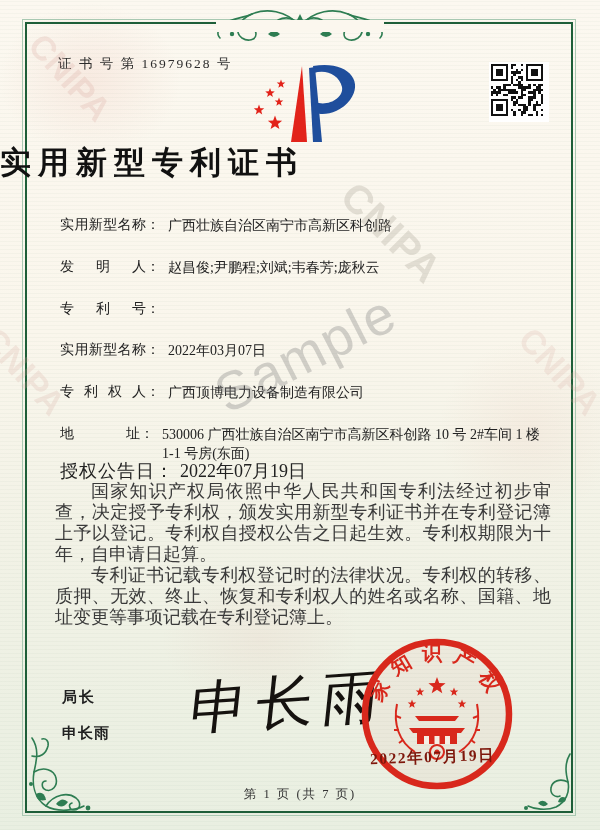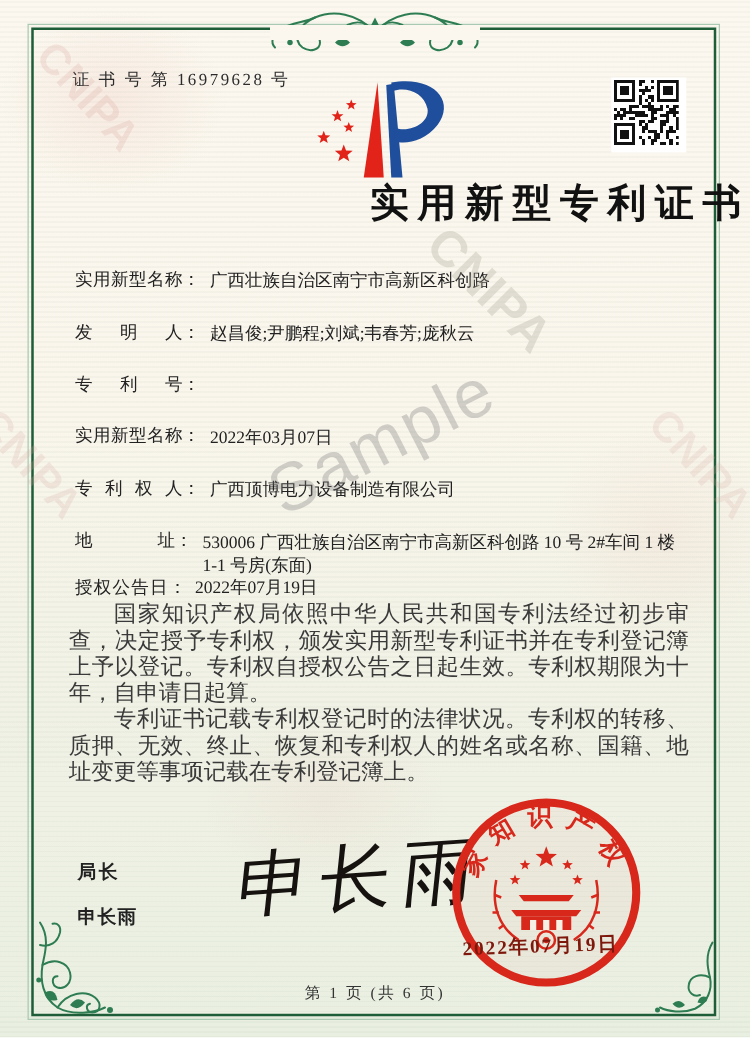--- a/index.html
+++ b/index.html
@@ -18,29 +18,29 @@
   .frame{position:absolute;left:25px;top:22px;width:544px;height:787px;
     border:2.5px solid #1d5e38;outline:1px solid #a9c9b2;outline-offset:2px;}
   .ornament-top{position:absolute;left:50%;top:4px;transform:translateX(-50%);z-index:3;}
   .ornament-top .bgpatch{position:absolute;left:8px;top:16px;width:168px;height:12px;background:#fbf7ee;}
   .corner{position:absolute;z-index:3;}
   .corner.bl{left:26px;top:736px;}
   .corner.br{right:26px;top:752px;transform:scaleX(-1);}
   .cert-no{position:absolute;left:58px;top:55px;font-size:13.5px;letter-spacing:2px;color:#2b2b2b;}
   .logo{position:absolute;left:232px;top:56px;}
   .qr{position:absolute;left:489px;top:62px;width:56px;height:56px;background:#fff;padding:2px;}
-  .title{position:absolute;left:0;top:142px;width:100%;text-align:right;
+  .title{position:absolute;left:0;top:142px;width:100%;text-align:left;
     font-size:31px;font-weight:bold;letter-spacing:7px;color:#111;}
   .fields{position:absolute;left:60px;top:216px;width:494px;font-size:14px;color:#222;}
   .frow{display:flex;align-items:flex-start;line-height:18px;margin-bottom:23px;}
   .frow.addr{margin-bottom:12px;}
   .jlabel{display:inline-block;width:86px;text-align:justify;text-align-last:justify;letter-spacing:0;}
   .colon{display:inline-block;}
   .fvalue{display:inline-block;margin-left:8px;max-width:392px;line-height:19px;}
-  .grant-row{position:absolute;left:60px;top:462px;width:494px;font-size:14px;color:#222;display:flex;}
+  .grant-row{position:absolute;left:60px;top:462px;width:494px;font-size:18px;color:#222;display:flex;}
   .grant-pair{display:flex;line-height:18px;}
   .grant-pair .glabel{letter-spacing:1px;}
   .grant-pair.second{margin-left:62px;}
   .gval{margin-left:6px;}
   .bodywrap{position:absolute;left:55px;top:481px;width:496px;}
   .bodywrap p{margin:0;font-size:18px;line-height:21px;color:#3a3a3a;text-align:justify;text-indent:2em;
     font-style:oblique 6deg;}
   .signer-title{position:absolute;left:62px;top:688px;font-family:Liberation Serif, serif;
     font-size:15px;font-weight:700;color:#222;letter-spacing:2px;}
   .signer-name{position:absolute;left:62px;top:724px;font-family:"Liberation Sans","DejaVu Sans",sans-serif;
@@ -431,14 +431,14 @@
         <rect x="88" y="102" width="5" height="8" fill="#f6efe4" stroke="none"></rect>
         <circle cx="80" cy="118" r="7"></circle>
         <circle cx="80" cy="118" r="2.5" fill="#d8281c" stroke="none"></circle>
         <path d="M40 70 C36 90 42 108 58 118 M120 70 C124 90 118 108 102 118"></path>
         <path d="M44 84 l-5 -2 M42 96 l-5 0 M46 106 l-4 3 M116 84 l5 -2 M118 96 l5 0 M114 106 l4 3"></path>
       </g>
     </svg>
   </div>
   <div class="seal-date">2022年07月19日</div>
 
-  <div class="footer">第 1 页 (共 6 页)</div>
+  <div class="footer">第 1 页 (共 7 页)</div>
 </div>
 
 </body></html>

